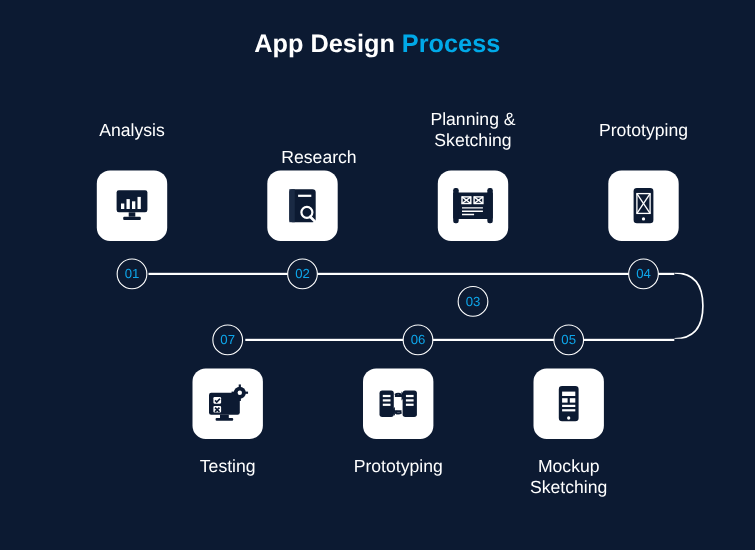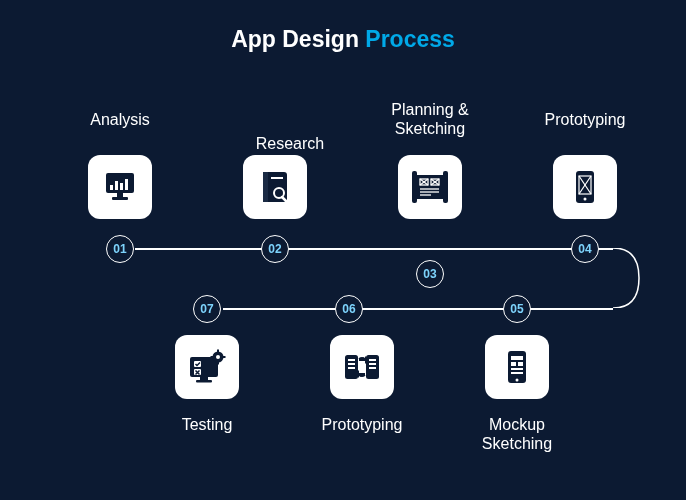--- a/index.html
+++ b/index.html
@@ -42,23 +42,23 @@
   }
   .icon-box svg { display: block; }
 
   .num-circle {
     position: absolute;
     width: 28px;
     height: 28px;
     border-radius: 50%;
     background: #0c1a32;
     border: 1.5px solid #ffffff;
-    color: #7dd3fc;
+    color: #0ea5e9;
     font-size: 12px;
-    font-weight: 700;
+    font-weight: 400;
     display: flex;
     align-items: center;
     justify-content: center;
     z-index: 3;
   }
 
   
   .hline {
     position: absolute;
     height: 1.5px;
@@ -169,21 +169,21 @@
           <rect x="14" y="15" width="5" height="4"></rect>
           <rect x="21" y="15" width="5" height="4"></rect>
           <rect x="14" y="21" width="12" height="2"></rect>
           <rect x="14" y="25" width="12" height="2"></rect>
         </g>
       </svg>
   </span>
 </div>
 <div class="step-label" style="left:457px; top:415px;">Mockup Sketching</div>
 
-<div class="num-circle" style="left:335px; top:295px;">06</div>
+<div class="num-circle" style="left:366px; top:295px;">06</div>
 <div class="icon-box" style="left:330px; top:335px;">
   <span>
     <svg width="42" height="40" viewBox="0 0 42 40">
         <rect x="4" y="8" width="13" height="24" rx="2.5" fill="#0c1a32"></rect>
         <rect x="25" y="8" width="13" height="24" rx="2.5" fill="#0c1a32"></rect>
         <g fill="#ffffff">
           <rect x="7" y="12" width="7" height="2"></rect>
           <rect x="7" y="16" width="7" height="2"></rect>
           <rect x="7" y="20" width="7" height="2"></rect>
           <rect x="28" y="12" width="7" height="2"></rect>

